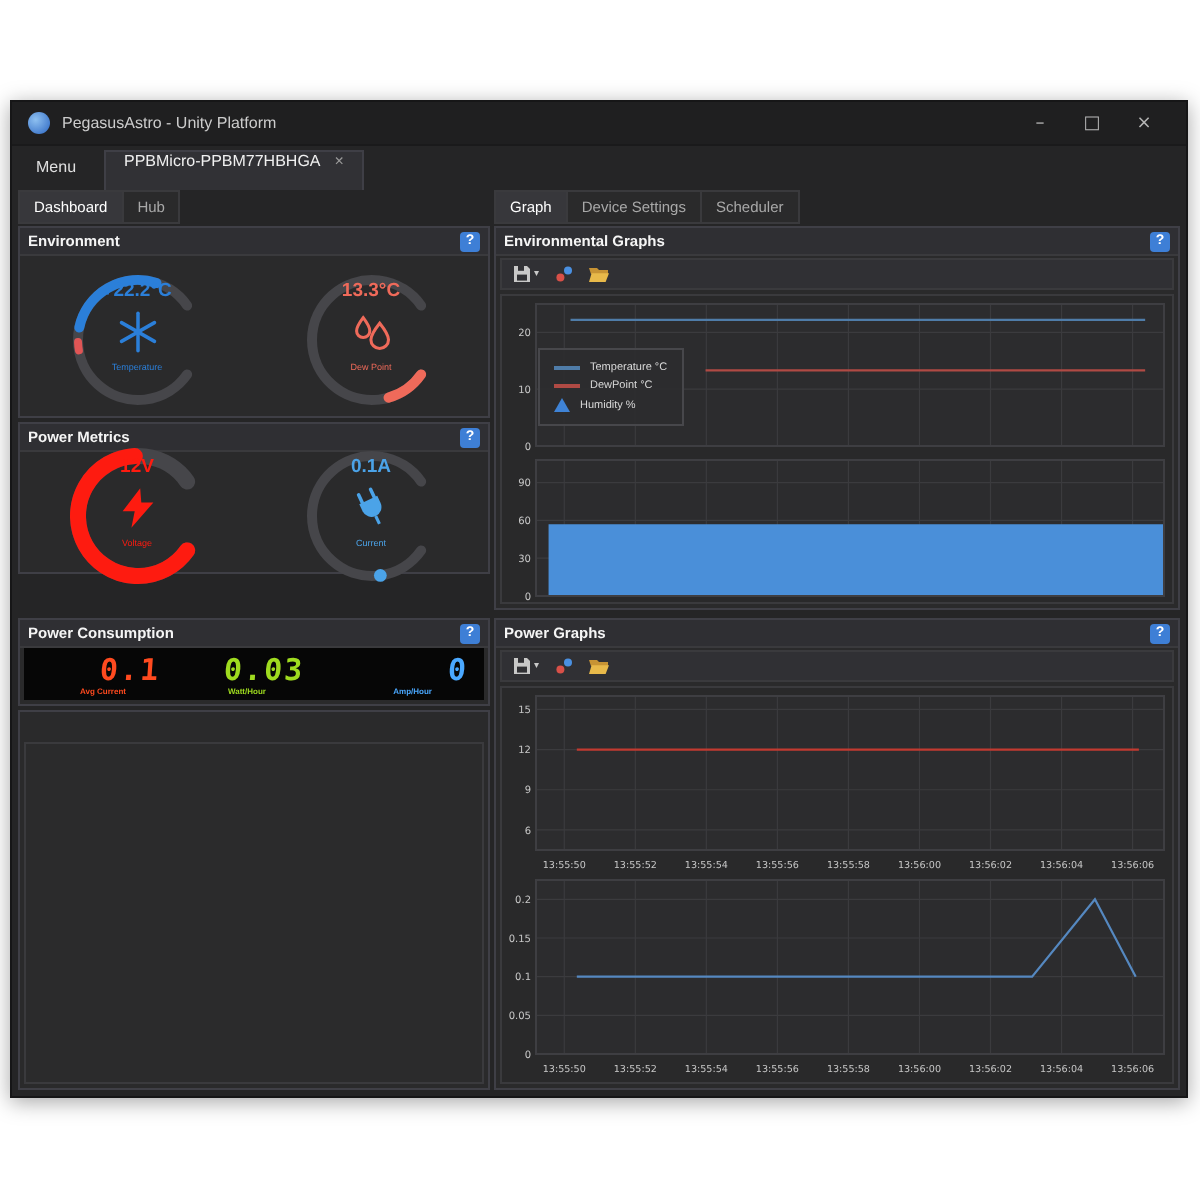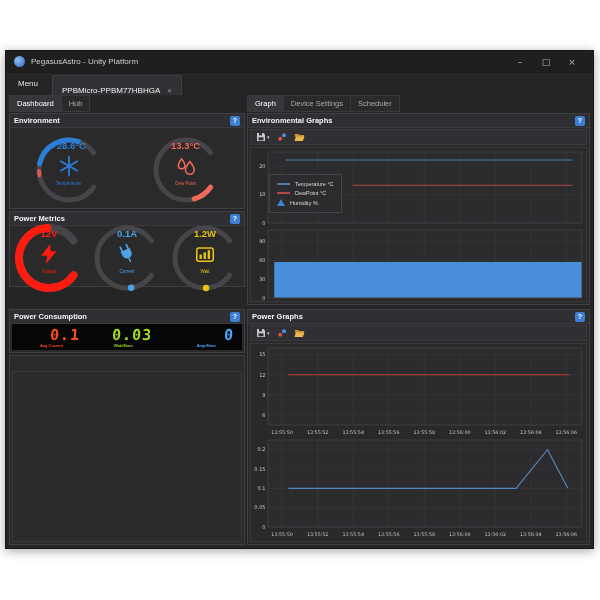--- a/index.html
+++ b/index.html
@@ -4,21 +4,21 @@
 <style>
   html,body{margin:0;padding:0;}
   body{width:600px;height:600px;background:#ffffff;font-family:"Liberation Sans",sans-serif;position:relative;overflow:hidden;}
   .window{position:absolute;left:5px;top:50px;width:587px;height:497px;background:#404040;border:1px solid #161617;box-shadow:0 2px 10px rgba(0,0,0,.35);}
   .titlebar{position:absolute;left:0;top:0;right:0;height:22px;background:#1f1f20;border-bottom:1px solid #1a1a1b;display:flex;align-items:center;padding:0 8px;gap:6px;color:#cccccc;font-size:8px;box-sizing:border-box;}
   .app-icon{width:11px;height:11px;border-radius:50%;background:radial-gradient(circle at 35% 35%,#8ec0f0,#2b66c2);flex:0 0 auto;}
   .win-controls{margin-left:auto;display:flex;font-family:"DejaVu Sans",sans-serif;}
   .win-btn{width:26px;text-align:center;color:#b5b5b5;font-size:9px;line-height:20px;}
   .menurow{position:absolute;left:0;top:22px;right:0;height:22px;background:#252526;}
   .menu-label{position:absolute;left:12px;top:6px;font-size:8px;color:#e0e0e0;}
-  .device-tab{position:absolute;left:46px;top:2px;height:19px;background:#313135;border:1px solid #3f3f46;border-bottom:none;display:flex;align-items:flex-end;gap:7px;padding:0 9px;font-size:8px;color:#f0f0f0;}
+  .device-tab{position:absolute;left:46px;top:2px;height:19px;background:#313135;border:1px solid #3f3f46;border-bottom:none;display:flex;align-items:flex-start;gap:7px;padding:0 9px;font-size:8px;color:#f0f0f0;}
   .tab-close{color:#9a9a9a;font-size:8px;}
   .content{position:absolute;left:0;top:44px;right:0;bottom:0;background:#252526;}
   .left-panel{position:absolute;left:3px;top:0;width:236px;bottom:3px;}
   .right-panel{position:absolute;left:241px;top:0;right:3px;bottom:3px;}
   .subtabs{position:absolute;left:0;top:0;height:16px;display:flex;}
   .subtab{height:15px;line-height:15px;padding:0 7px;font-size:7.5px;color:#a8a8a8;background:#2a2a2b;border:1px solid #3a3a3d;border-left:none;}
   .subtab:first-child{border-left:1px solid #3a3a3d;}
   .subtab.active{background:#37373b;color:#ffffff;}
   .section{position:absolute;left:0;right:0;border:1px solid #3f3f46;background:#2a2a2b;box-sizing:border-box;}
   .sec-header{height:13px;background:#2f2f33;display:flex;align-items:center;padding:0 4px;font-size:7.5px;font-weight:bold;color:#f5f5f5;border-bottom:1px solid #3a3a3d;}
@@ -79,21 +79,21 @@
           <span>Environment</span>
           <span class="help-badge">?</span>
         </div>
         <div class="gauges">
           <div class="gauge">
             <svg class="ring" width="72" height="76">
                 <path d="M60.57456132866976 22.79270690946862 A30 30 0 1 0 60.574561328669745 57.207293090531394" stroke="#46464a" stroke-width="5" fill="none" stroke-linecap="round"></path>
                 <path d="M45.270509831248425 11.468304511145394 A30 30 0 0 0 6.655571977985829 33.76264927546722" stroke="#2b7fd9" stroke-width="5" fill="none" stroke-linecap="round"></path>
                 <path d="M6.018275189427126 41.04698490107503 A30 30 0 0 0 6.455767409633758 45.20944533000792" stroke="#e05555" stroke-width="4" fill="none" stroke-linecap="round"></path>
               </svg>
-            <div class="gauge-value" style="color: rgb(43, 127, 217);">+28.6°C</div>
+            <div class="gauge-value" style="color: rgb(43, 127, 217);">+22.2°C</div>
             <div class="gauge-icon">
               <svg width="22" height="22" viewBox="0 0 20 20">
                   <g stroke="#2b7fd9" stroke-width="1.6" stroke-linecap="round">
                     <line x1="10" y1="1.5" x2="10" y2="18.5"></line>
                     <line x1="2.5" y1="5.75" x2="17.5" y2="14.25"></line>
                     <line x1="17.5" y1="5.75" x2="2.5" y2="14.25"></line>
                   </g>
                 </svg>
             </div>
             <div class="gauge-label" style="color: rgb(43, 127, 217);">Temperature</div>
@@ -144,36 +144,20 @@
               <svg width="22" height="22" viewBox="0 0 20 20">
                   <g transform="rotate(-25 10 10)">
                     <line x1="7" y1="2" x2="7" y2="6" stroke="#4ba3e8" stroke-width="1.6" stroke-linecap="round"></line>
                     <line x1="13" y1="2" x2="13" y2="6" stroke="#4ba3e8" stroke-width="1.6" stroke-linecap="round"></line>
                     <path d="M5.5 6h9v3.5a4.5 4.5 0 0 1-9 0Z" fill="#4ba3e8"></path>
                     <line x1="10" y1="14" x2="10" y2="18" stroke="#4ba3e8" stroke-width="1.4"></line>
                   </g>
                 </svg>
             </div>
             <div class="gauge-label" style="color: rgb(75, 163, 232);">Current</div>
-          </div>
-          <div class="gauge">
-            <svg class="ring" width="72" height="76">
-                <path d="M60.57456132866976 22.79270690946862 A30 30 0 1 0 60.574561328669745 57.207293090531394" stroke="#46464a" stroke-width="5" fill="none" stroke-linecap="round"></path>
-                <circle cx="37.046984901075035" cy="69.98172481057287" r="3.2" fill="#e8c30f"></circle>
-              </svg>
-            <div class="gauge-value" style="color: rgb(232, 195, 15);">1.2W</div>
-            <div class="gauge-icon">
-              <svg width="22" height="22" viewBox="0 0 20 20">
-                  <rect x="2.5" y="4.5" width="15" height="12" rx="2" fill="none" stroke="#e8c30f" stroke-width="1.4"></rect>
-                  <rect x="5" y="10.5" width="2.2" height="4" fill="#e8c30f"></rect>
-                  <rect x="8.7" y="8.5" width="2.2" height="6" fill="#e8c30f"></rect>
-                  <rect x="12.4" y="6.5" width="2.2" height="8" fill="#e8c30f"></rect>
-                </svg>
-            </div>
-            <div class="gauge-label" style="color: rgb(232, 195, 15);">Watt</div>
           </div>
         </div>
       </div>
 
       <div class="section" style="top:214px;height:44px;">
         <div class="sec-header">
           <span>Power Consumption</span>
           <span class="help-badge">?</span>
         </div>
         <div class="seg-body">

